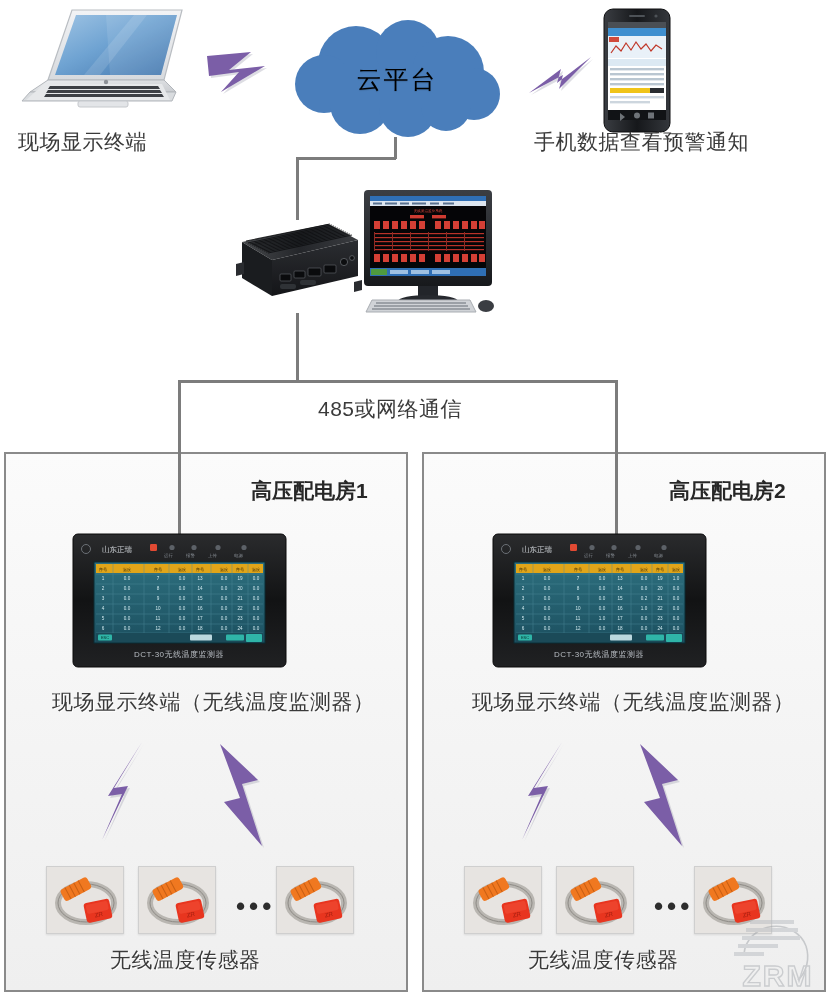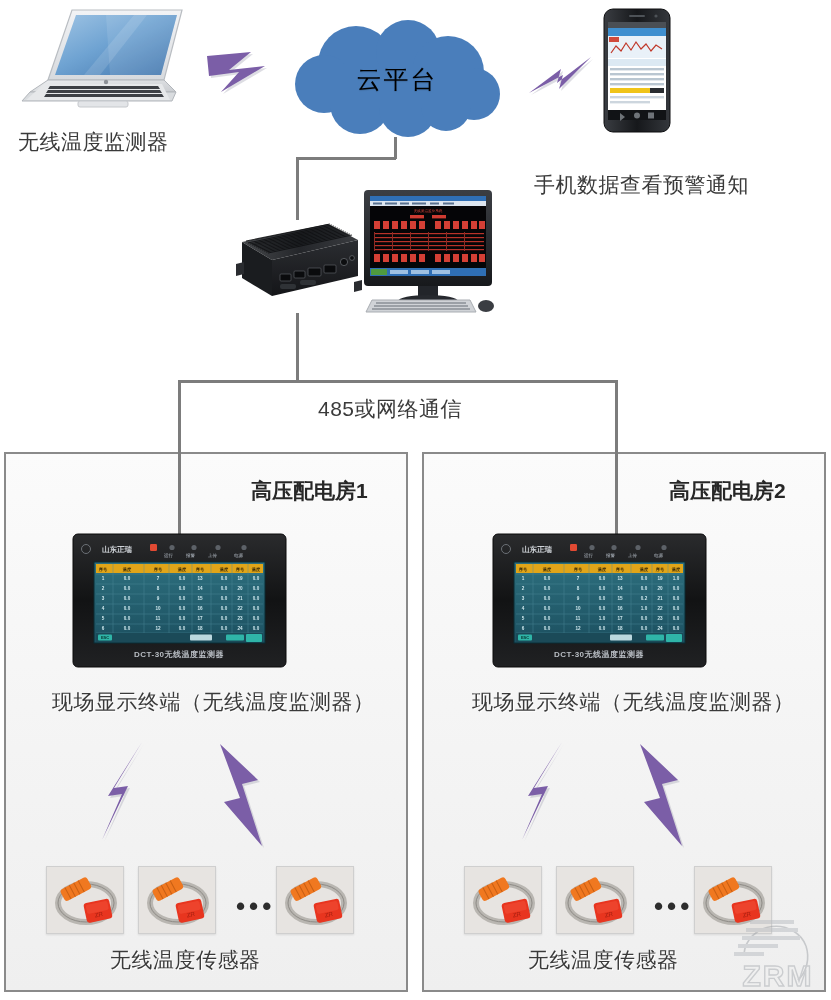--- a/index.html
+++ b/index.html
@@ -52,21 +52,21 @@
 
   
   .room{
     box-sizing:border-box;
     border:2px solid #8a8a8a;
     background:#f7f7f7;
     background-image:linear-gradient(180deg,#fbfbfb 0%,#f4f4f4 55%,#efefef 100%);
   }
 
   
-  .terminal{width:251px;height:135px;font-weight:bold;}
+  .terminal{width:251px;height:135px;}
 
   
   .sensor{
     width:78px;height:68px;box-sizing:border-box;
     border:1px solid #cfcfcf;background:#e9e6e3;overflow:hidden;
     box-shadow:0 1px 2px rgba(0,0,0,.10);
   }
   .dots{
     font-size:26px;color:#2d2d2d;letter-spacing:4px;line-height:1;
     font-weight:bold;white-space:nowrap;
@@ -109,21 +109,21 @@
       <path d="M30,78 L148,78 L156,94 L12,94 Z" fill="#e6e8ea"></path>
       <g fill="#3c3f44">
         <path d="M36,80 L144,80 L146,83 L34,83 Z"></path>
         <path d="M34,84 L146,84 L148,87 L32,87 Z"></path>
         <path d="M32,88 L148,88 L150,91 L30,91 Z"></path>
       </g>
       <rect x="64" y="95" width="50" height="6" rx="2" fill="#e3e5e8" stroke="#c5c8cc"></rect>
       <circle cx="92" cy="76" r="2.2" fill="#8d9197"></circle>
     </svg>
   </div>
-  <div class="abs cap" style="left:18px;top:128px;">无线温度监测器</div>
+  <div class="abs cap" style="left:18px;top:128px;">现场显示终端</div>
 
   <div class="abs bolt" style="left:205px;top:50px;">
     <svg width="68" height="48" viewBox="0 0 68 48">
       <g transform="translate(2,2)">
         <path d="M2,6 L46,2 L24,20 L60,16 L16,42 L34,22 L4,26 Z" fill="#9f9fb0" opacity=".35"></path>
         <path d="M0,4 L44,0 L22,18 L58,14 L14,40 L32,20 L2,24 Z" fill="#7b5ea7"></path>
       </g>
     </svg>
   </div>
 
@@ -190,21 +190,21 @@
       <rect x="8" y="102" width="58" height="10" fill="#111316"></rect>
       <g fill="#6e7378">
         <path d="M20,105 l5,4 l-5,4 z"></path>
         <circle cx="37" cy="107.5" r="3"></circle>
         <rect x="48" y="104.5" width="6" height="6"></rect>
       </g>
       <rect x="29" y="7" width="16" height="2" rx="1" fill="#4d5257"></rect>
       <circle cx="56" cy="8" r="1.6" fill="#4d5257"></circle>
     </svg>
   </div>
-  <div class="abs cap" style="left:534px;top:128px;margin-top:43px;">手机数据查看预警通知</div>
+  <div class="abs cap" style="left:534px;top:128px;">手机数据查看预警通知</div>
 
   <div class="abs line vline" style="left:394px;top:137px;height:22px;"></div>
   <div class="abs line hline" style="left:296px;top:157px;width:100px;"></div>
   <div class="abs line vline" style="left:296px;top:157px;height:63px;"></div>
 
   <div class="abs minipc" style="left:232px;top:218px;">
     <svg width="130" height="92" viewBox="0 0 130 92">
       <defs>
         <linearGradient id="pcTop" x1="0" y1="0" x2="1" y2="0">
           <stop offset="0" stop-color="#46484b"></stop>

